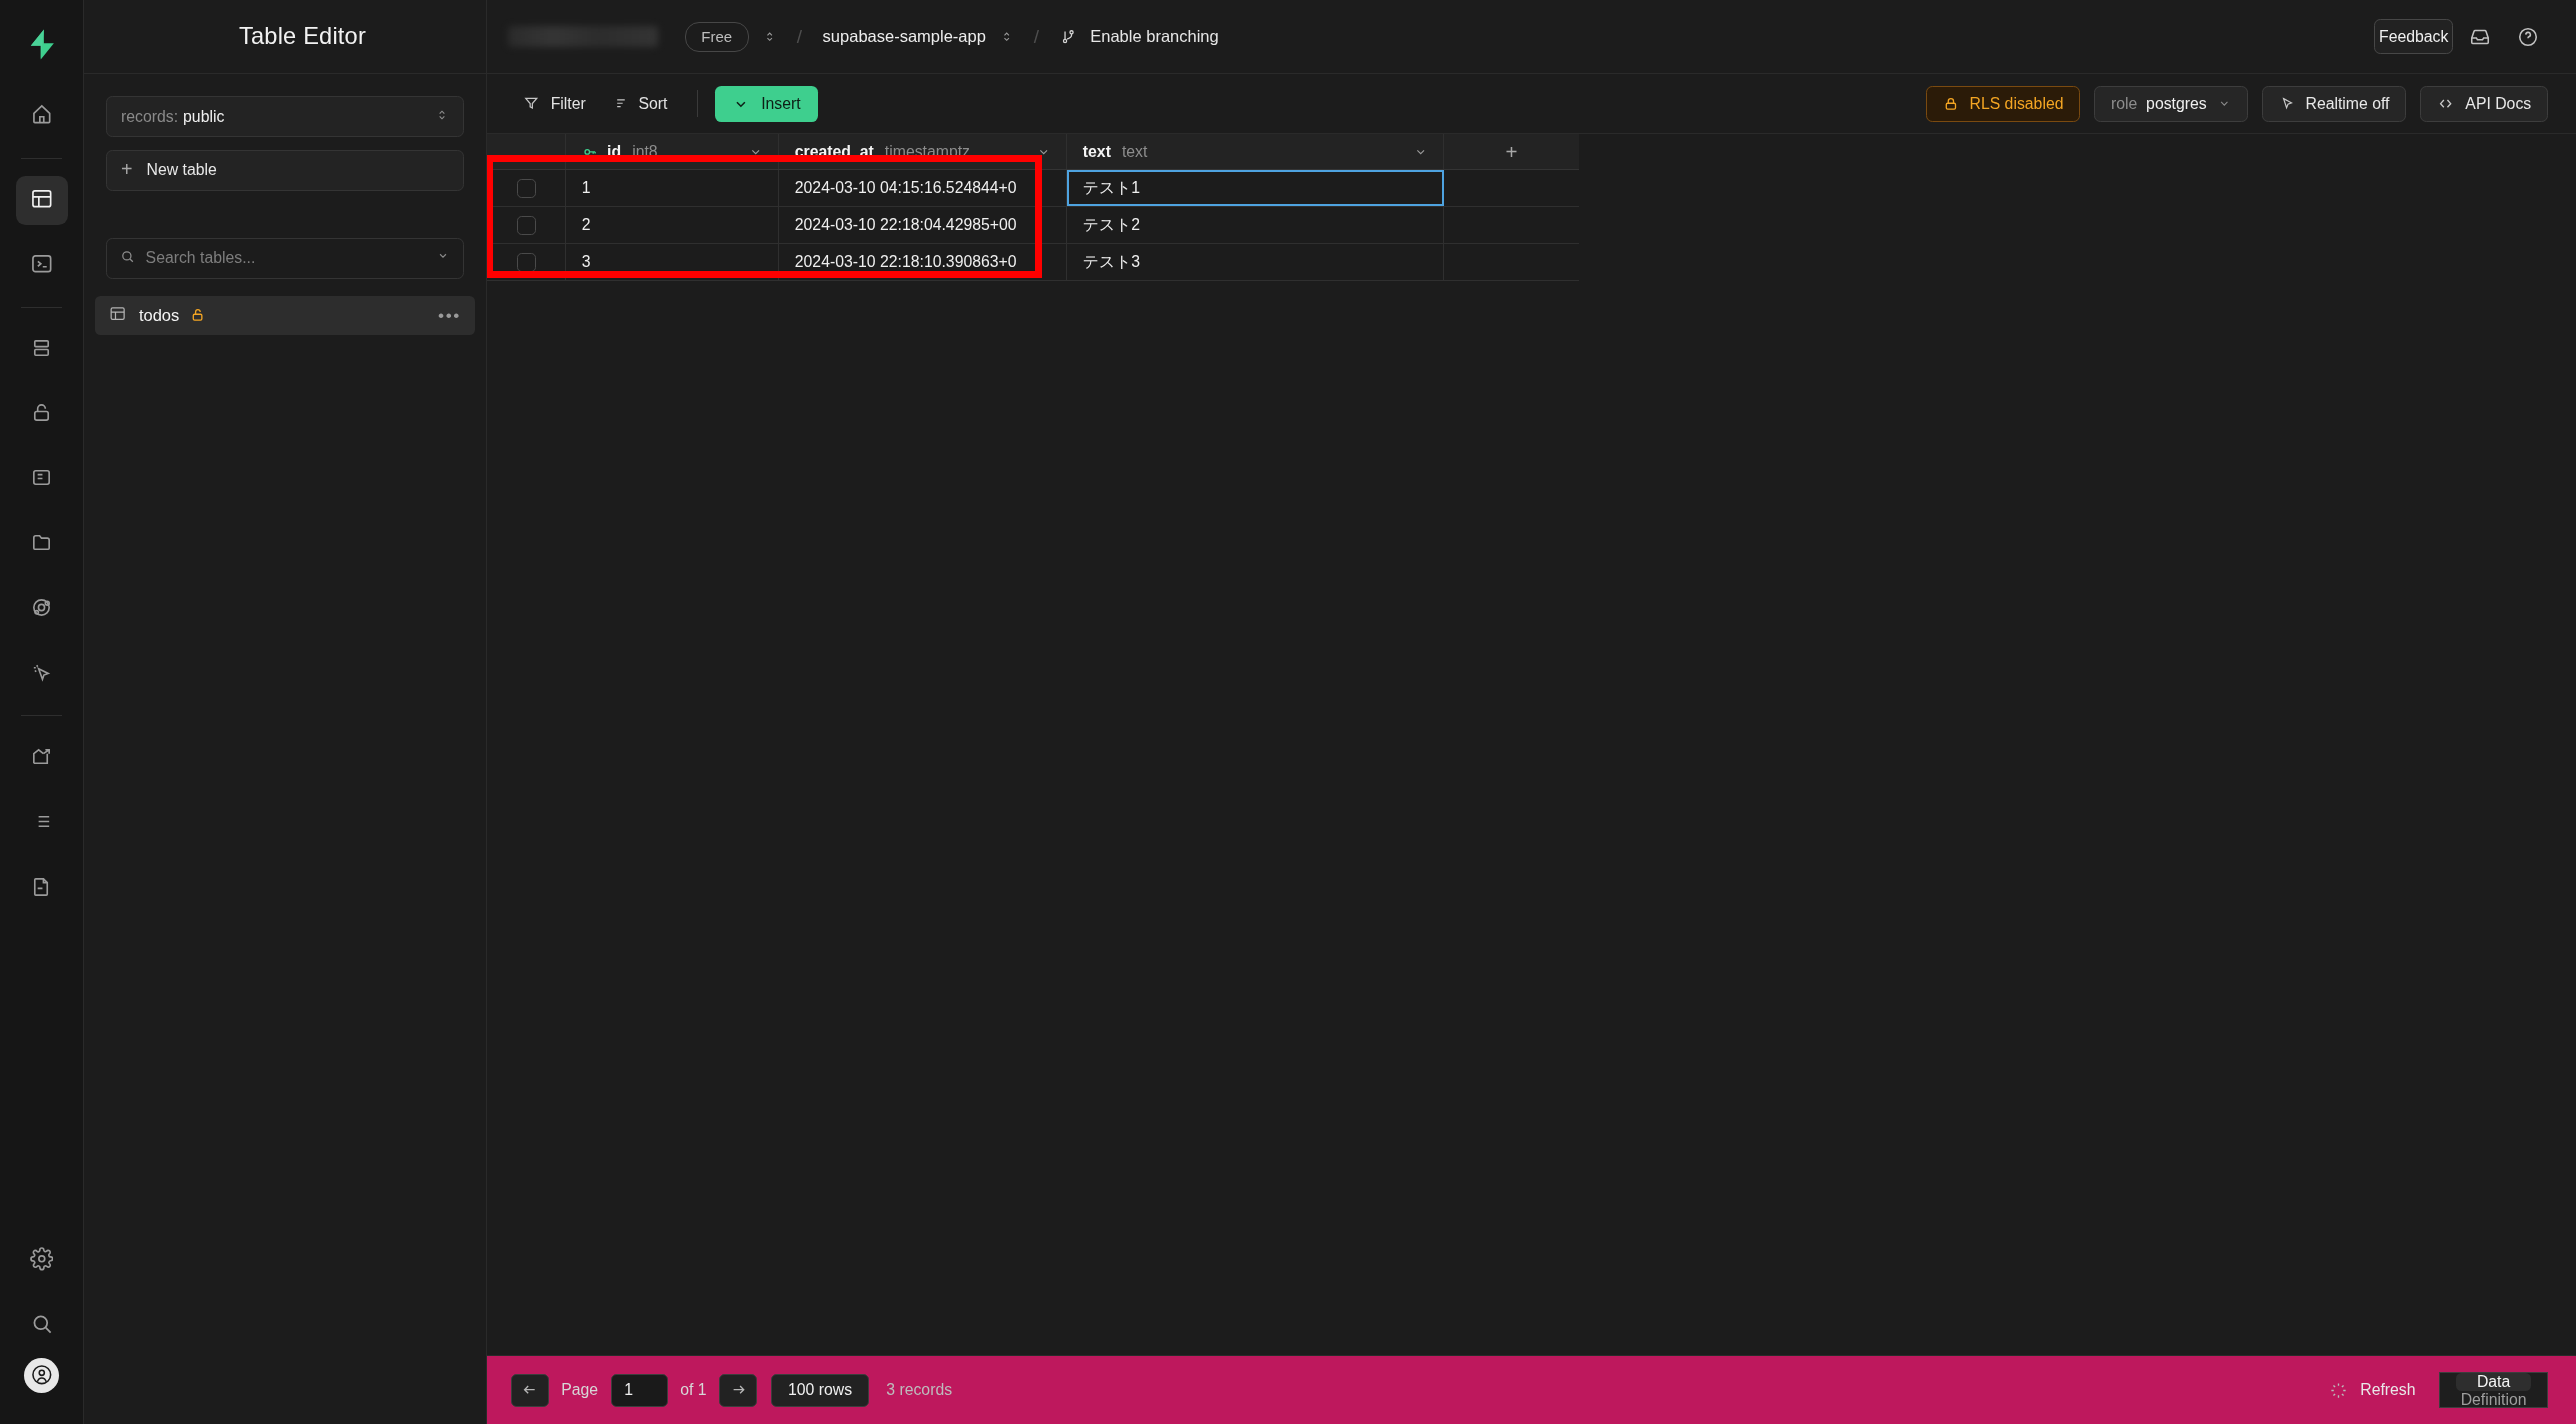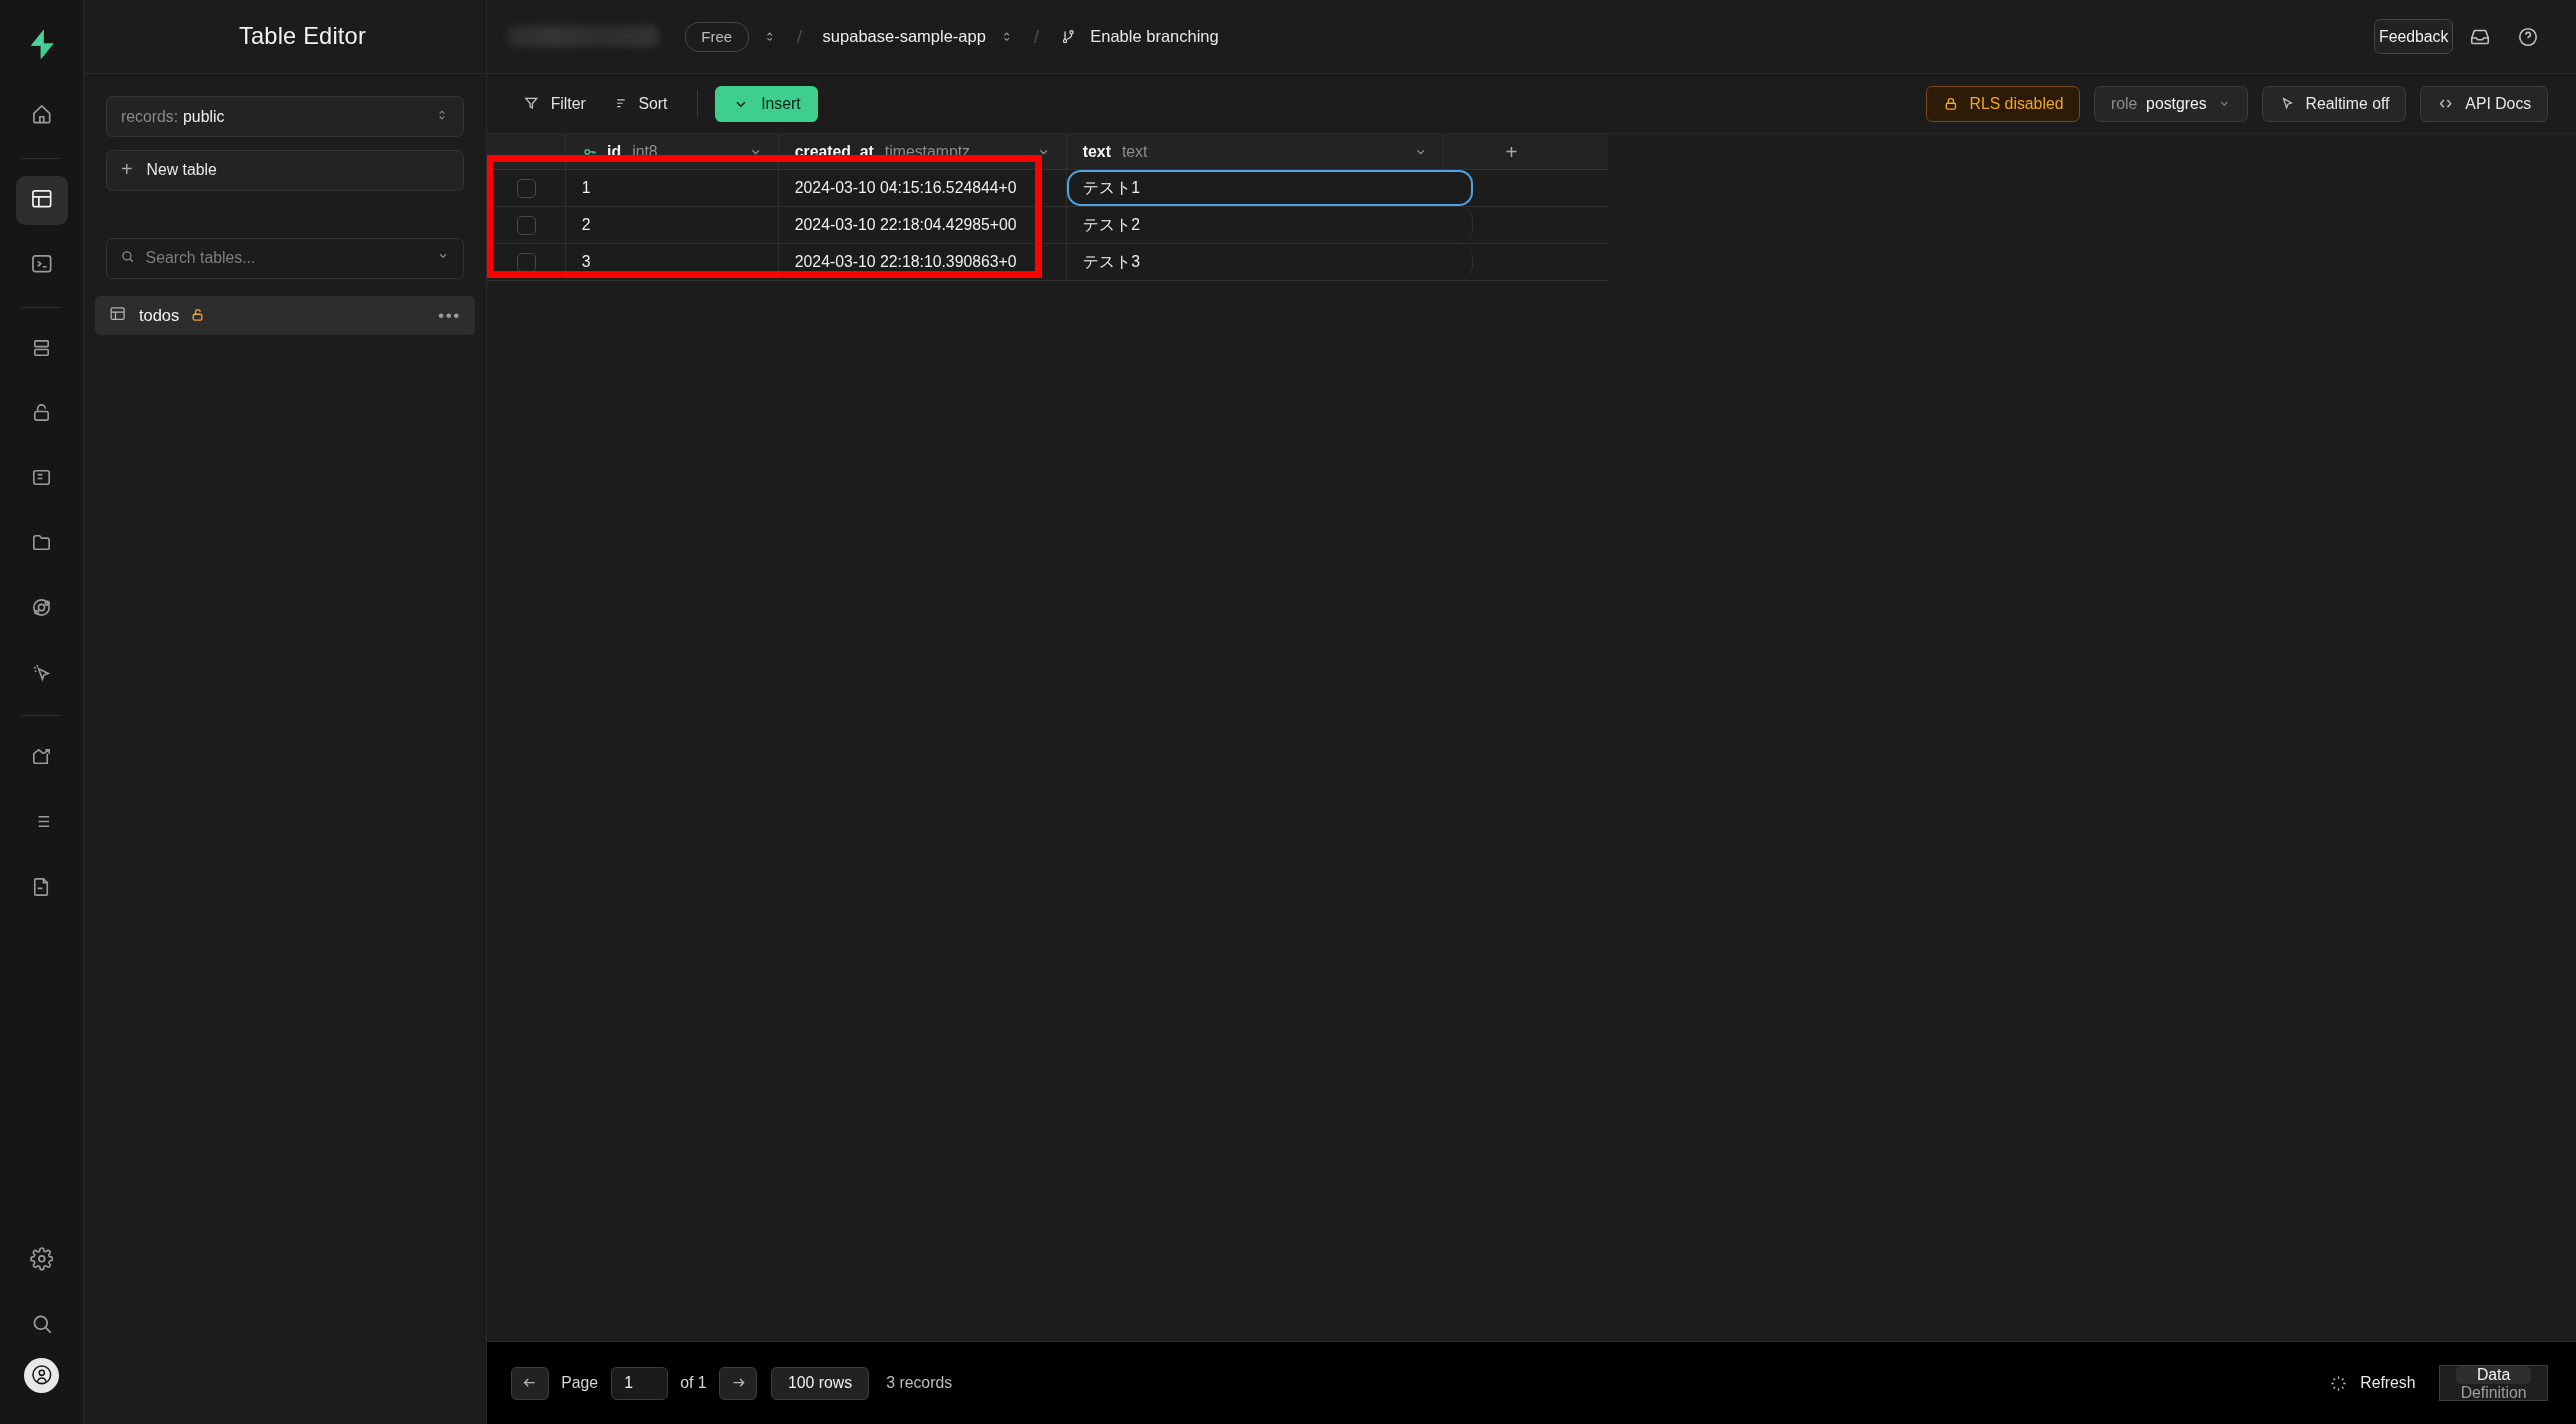--- a/index.html
+++ b/index.html
@@ -153,33 +153,33 @@
   .keyico { color: #3ecf8e; margin-right: 9.5px; display: flex; }
   .grow { display: flex; height: 37px; border-bottom: 0.8px solid #2f2f2f; background: #1c1c1c; }
   .rcell {
     display: flex; align-items: center; height: 100%;
     border-right: 0.8px solid #2f2f2f; padding: 0 15.8px; font-size: 15.8px;
     color: #efefef; overflow: hidden; white-space: nowrap; position: relative;
   }
   .rcell.cb { width: 79px; padding: 0; justify-content: center; border-right: 0.8px solid #2f2f2f; }
   .rcell.c-id { width: 213px; }
   .rcell.c-created { width: 288px; }
-  .rcell.c-text { width: 406px; border-radius: 14px; }
+  .rcell.c-text { width: 377px; }
   .rcell.c-plus { width: 135px; border-right: none; }
   .cbx { width: 19px; height: 19px; border: 0.8px solid #4a4a4a; border-radius: 4.7px; background: transparent; }
   .cell-selected {
     outline: 2.4px solid #4ea3e0; outline-offset: -2.4px; z-index: 3;
   }
   .redbox {
     position: absolute; border: 7px solid #ff0000; pointer-events: none; z-index: 40;
   }
 
   
   .footer {
-    height: 83px; border-top: 0.8px solid #2a2a2a; background: #000000;
+    height: 69px; border-top: 0.8px solid #2a2a2a; background: #be185d;
     display: flex; align-items: center; padding: 0 28px 0 23.6px;
   }
   .pg-btn {
     width: 38px; height: 33px; border: 0.8px solid #3d3d3d; border-radius: 5.5px;
     background: #222; display: flex; align-items: center; justify-content: center;
     color: #b6b6b6; font-size: 16.5px;
   }
   .pg-label { font-size: 15.8px; color: #d7d7d7; margin: 0 12.6px; }
   .pg-input {
     width: 57px; height: 33px; border: 0.8px solid #3d3d3d; border-radius: 5.5px;

